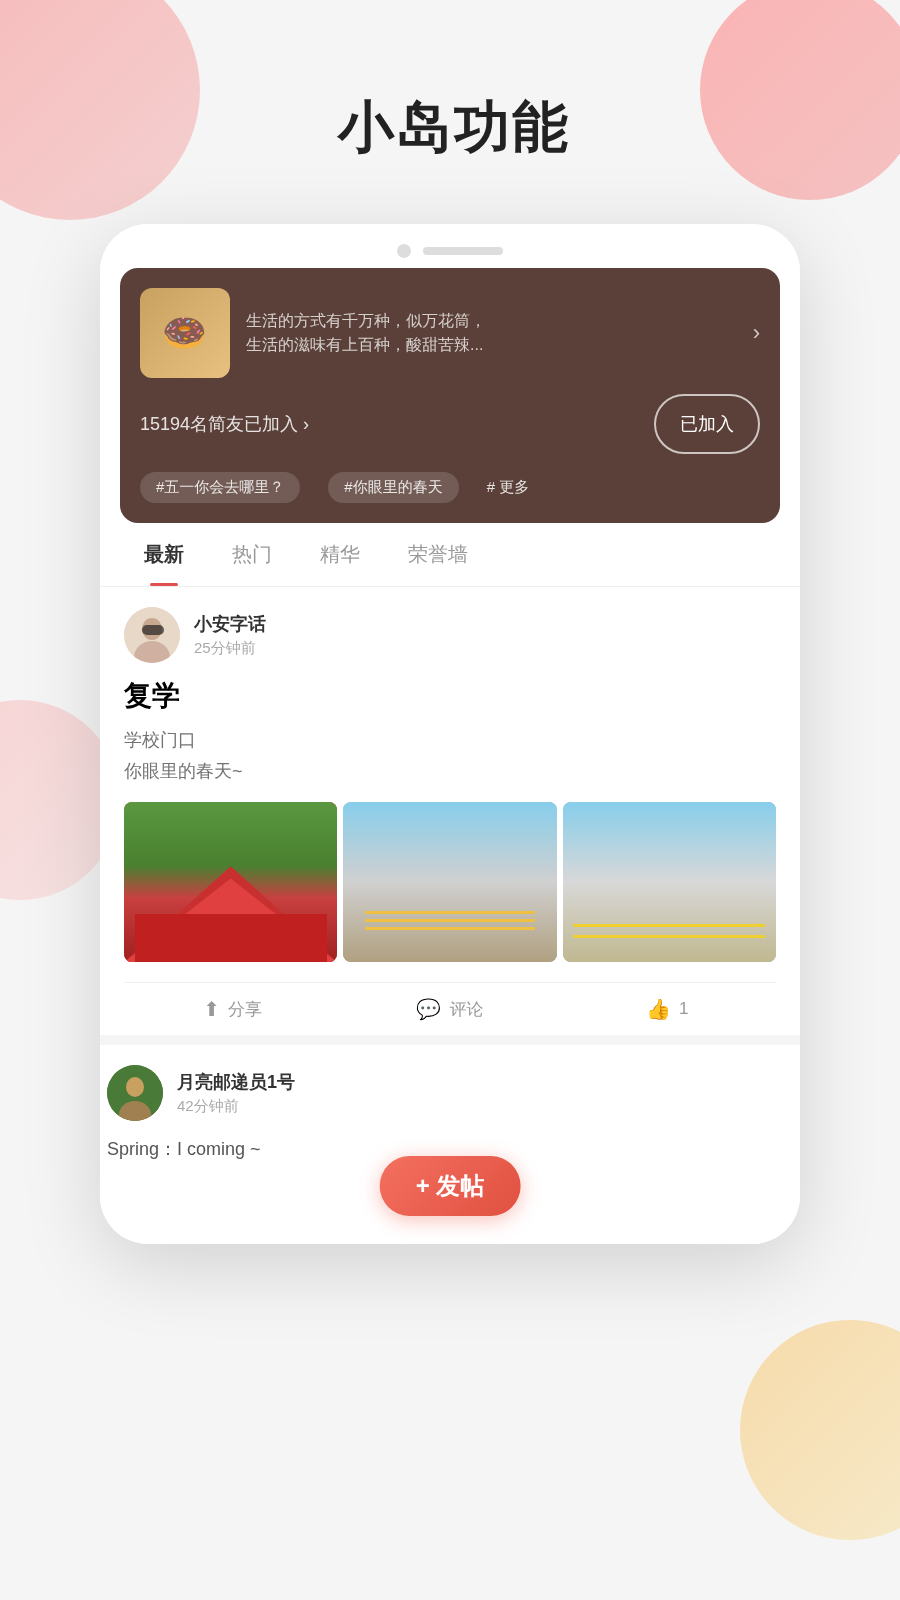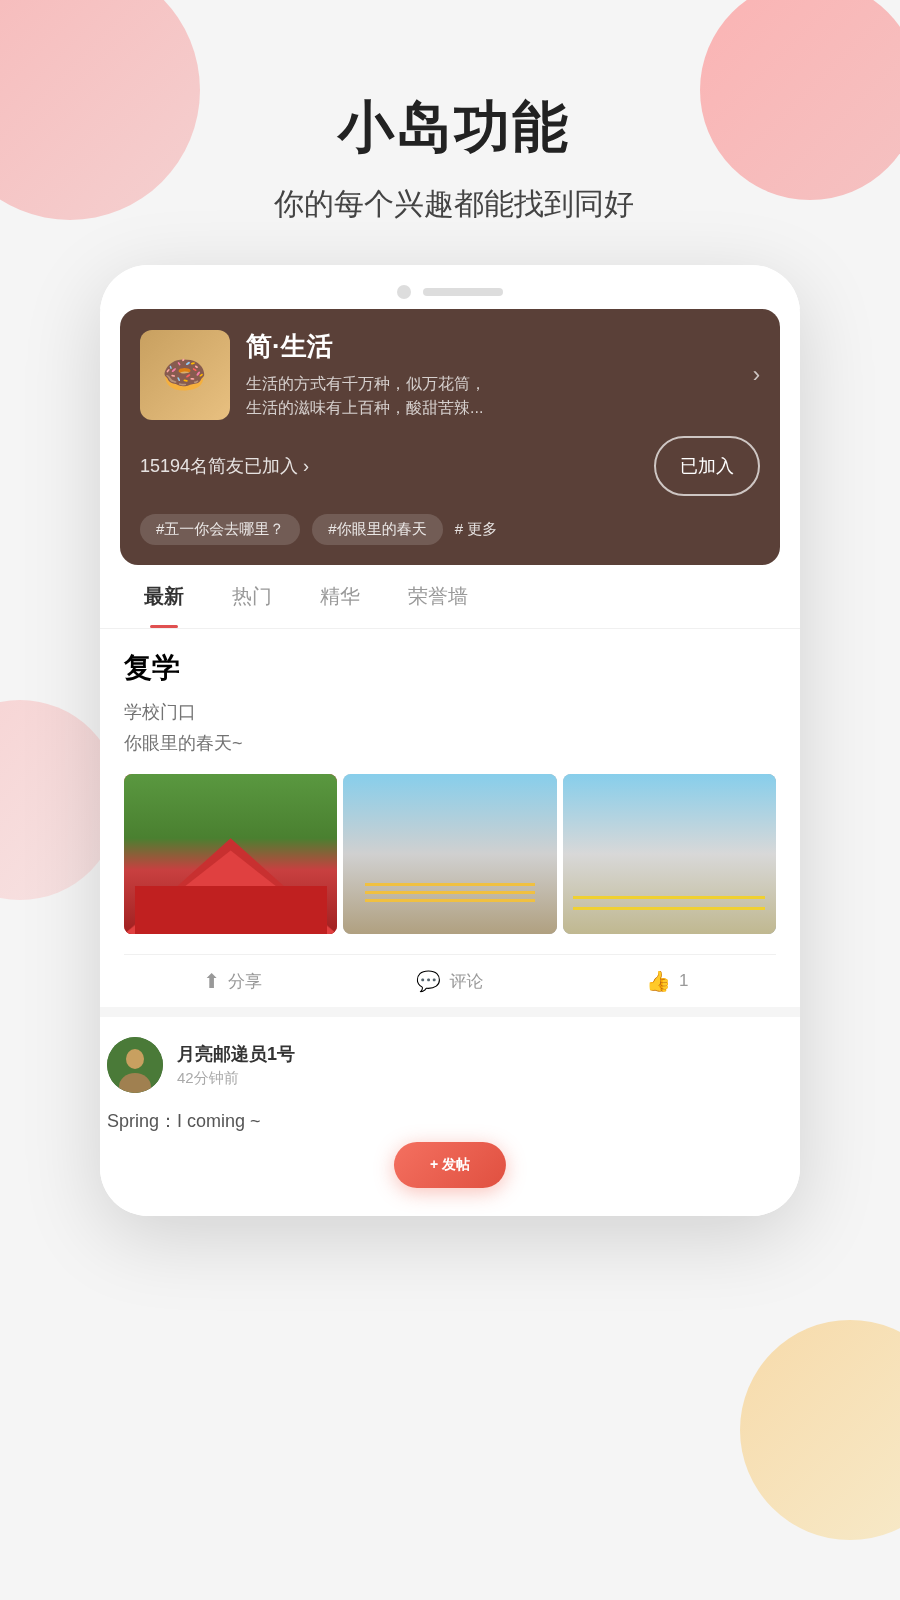--- a/index.html
+++ b/index.html
@@ -172,21 +172,21 @@
       border: 2px solid rgba(255,255,255,0.7);
       border-radius: 30px;
       padding: 16px 24px;
       color: #fff;
       font-size: 18px;
       background: transparent;
     }
 
     .island-tags {
       display: flex;
-      gap: 12px;
+      gap: 28px;
       align-items: center;
     }
     .island-tag {
       background: rgba(255,255,255,0.15);
       border-radius: 20px;
       padding: 6px 16px;
       color: rgba(255,255,255,0.85);
       font-size: 15px;
       white-space: nowrap;
     }
@@ -357,21 +357,21 @@
     
     .fab-btn {
       position: absolute;
       bottom: 28px;
       left: 50%;
       transform: translateX(-50%);
       background: linear-gradient(135deg, #f47060, #e05040);
       color: #fff;
       border-radius: 30px;
       padding: 14px 36px;
-      font-size: 14px;
+      font-size: 24px;
       font-weight: 600;
       box-shadow: 0 4px 20px rgba(240,100,80,0.4);
       white-space: nowrap;
       z-index: 10;
     }
 
     
     .avatar-lady {
       background: linear-gradient(135deg, #f0e0d0, #e0d0c0);
       position: relative;
@@ -380,37 +380,35 @@
 </head>
 <body>
 
 <div class="bg-circle-top-left"></div>
 <div class="bg-circle-top-right"></div>
 <div class="bg-circle-mid-left"></div>
 <div class="bg-circle-bottom-right"></div>
 
 <div class="header-section">
   <h1 class="header-title">小岛功能</h1>
-  <p class="header-subtitle">你的每个兴趣都能找到同好</p>
 </div>
 
 <div class="phone-mockup">
 
   <div class="phone-top-bar">
     <div class="phone-camera"></div>
     <div class="phone-speaker"></div>
   </div>
 
   <div class="island-card">
     <div class="island-header">
       <div class="island-avatar">
         🍩
       </div>
       <div class="island-info">
-        <div class="island-name">简·生活</div>
         <div class="island-desc">
           <span>生活的方式有千万种，似万花筒，</span><br>
           <span>生活的滋味有上百种，酸甜苦辣...</span>
         </div>
       </div>
       <div class="island-arrow">›</div>
     </div>
 
     <div class="island-members">
       <span class="island-members-text">15194名简友已加入 ›</span>
@@ -433,20 +431,34 @@
     </div>
     <div class="tab-item">
       <span>精华</span>
     </div>
     <div class="tab-item">
       <span>荣誉墙</span>
     </div>
   </div>
 
   <div class="post-area">
+    <div class="post-user">
+      <div class="post-avatar avatar-lady">
+        <svg width="56" height="56" viewBox="0 0 56 56">
+          <circle cx="28" cy="28" r="28" fill="#e8d8c8"></circle>
+          <ellipse cx="28" cy="22" rx="10" ry="11" fill="#c8a890"></ellipse>
+          <ellipse cx="28" cy="50" rx="18" ry="16" fill="#d0b0a0"></ellipse>
+          <rect x="18" y="18" width="22" height="10" rx="5" fill="#222" opacity="0.7"></rect>
+        </svg>
+      </div>
+      <div class="post-user-info">
+        <div class="post-username">小安字话</div>
+        <div class="post-time">25分钟前</div>
+      </div>
+    </div>
 
     <div class="post-title">复学</div>
     <div class="post-content">
       <span>学校门口</span><br>
       <span>你眼里的春天~</span>
     </div>
 
     <div class="post-images">
       <div class="post-image post-image-1">
         <div style="width:100%;height:100%;background:linear-gradient(180deg,#5a9840 0%,#4a8030 40%,#c84040 60%,#a02020 100%);position:relative;overflow:hidden;">

